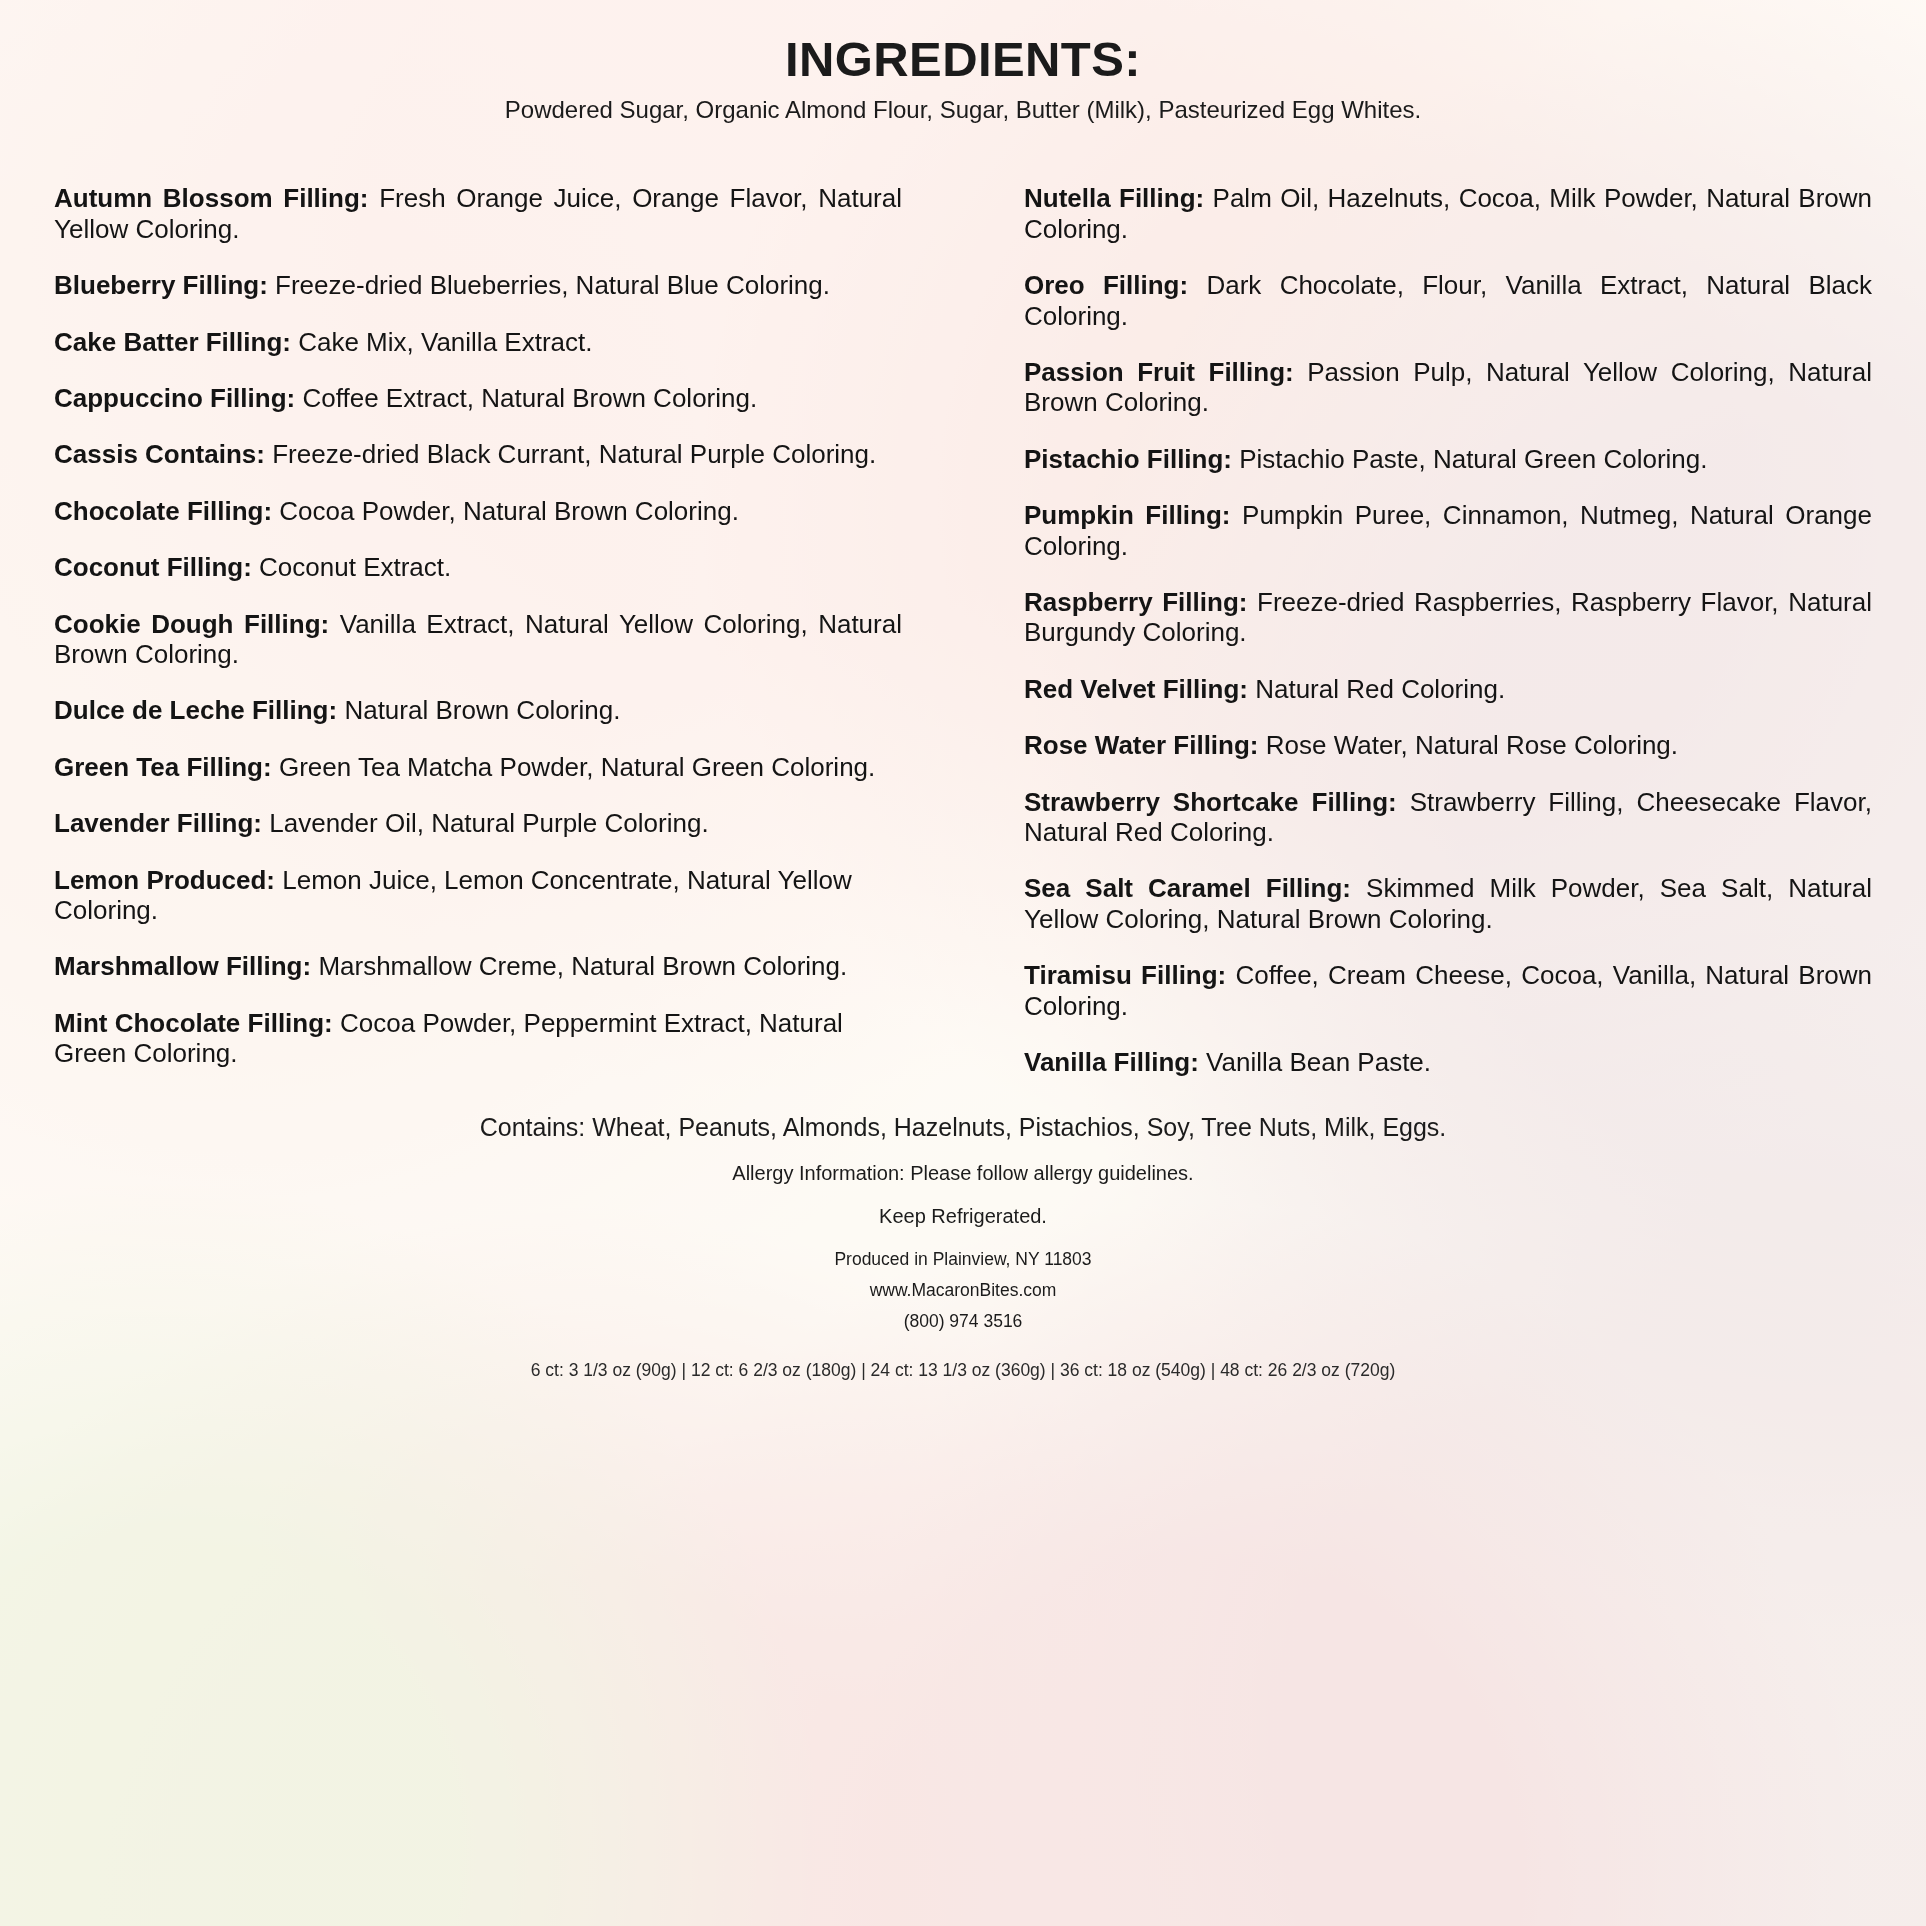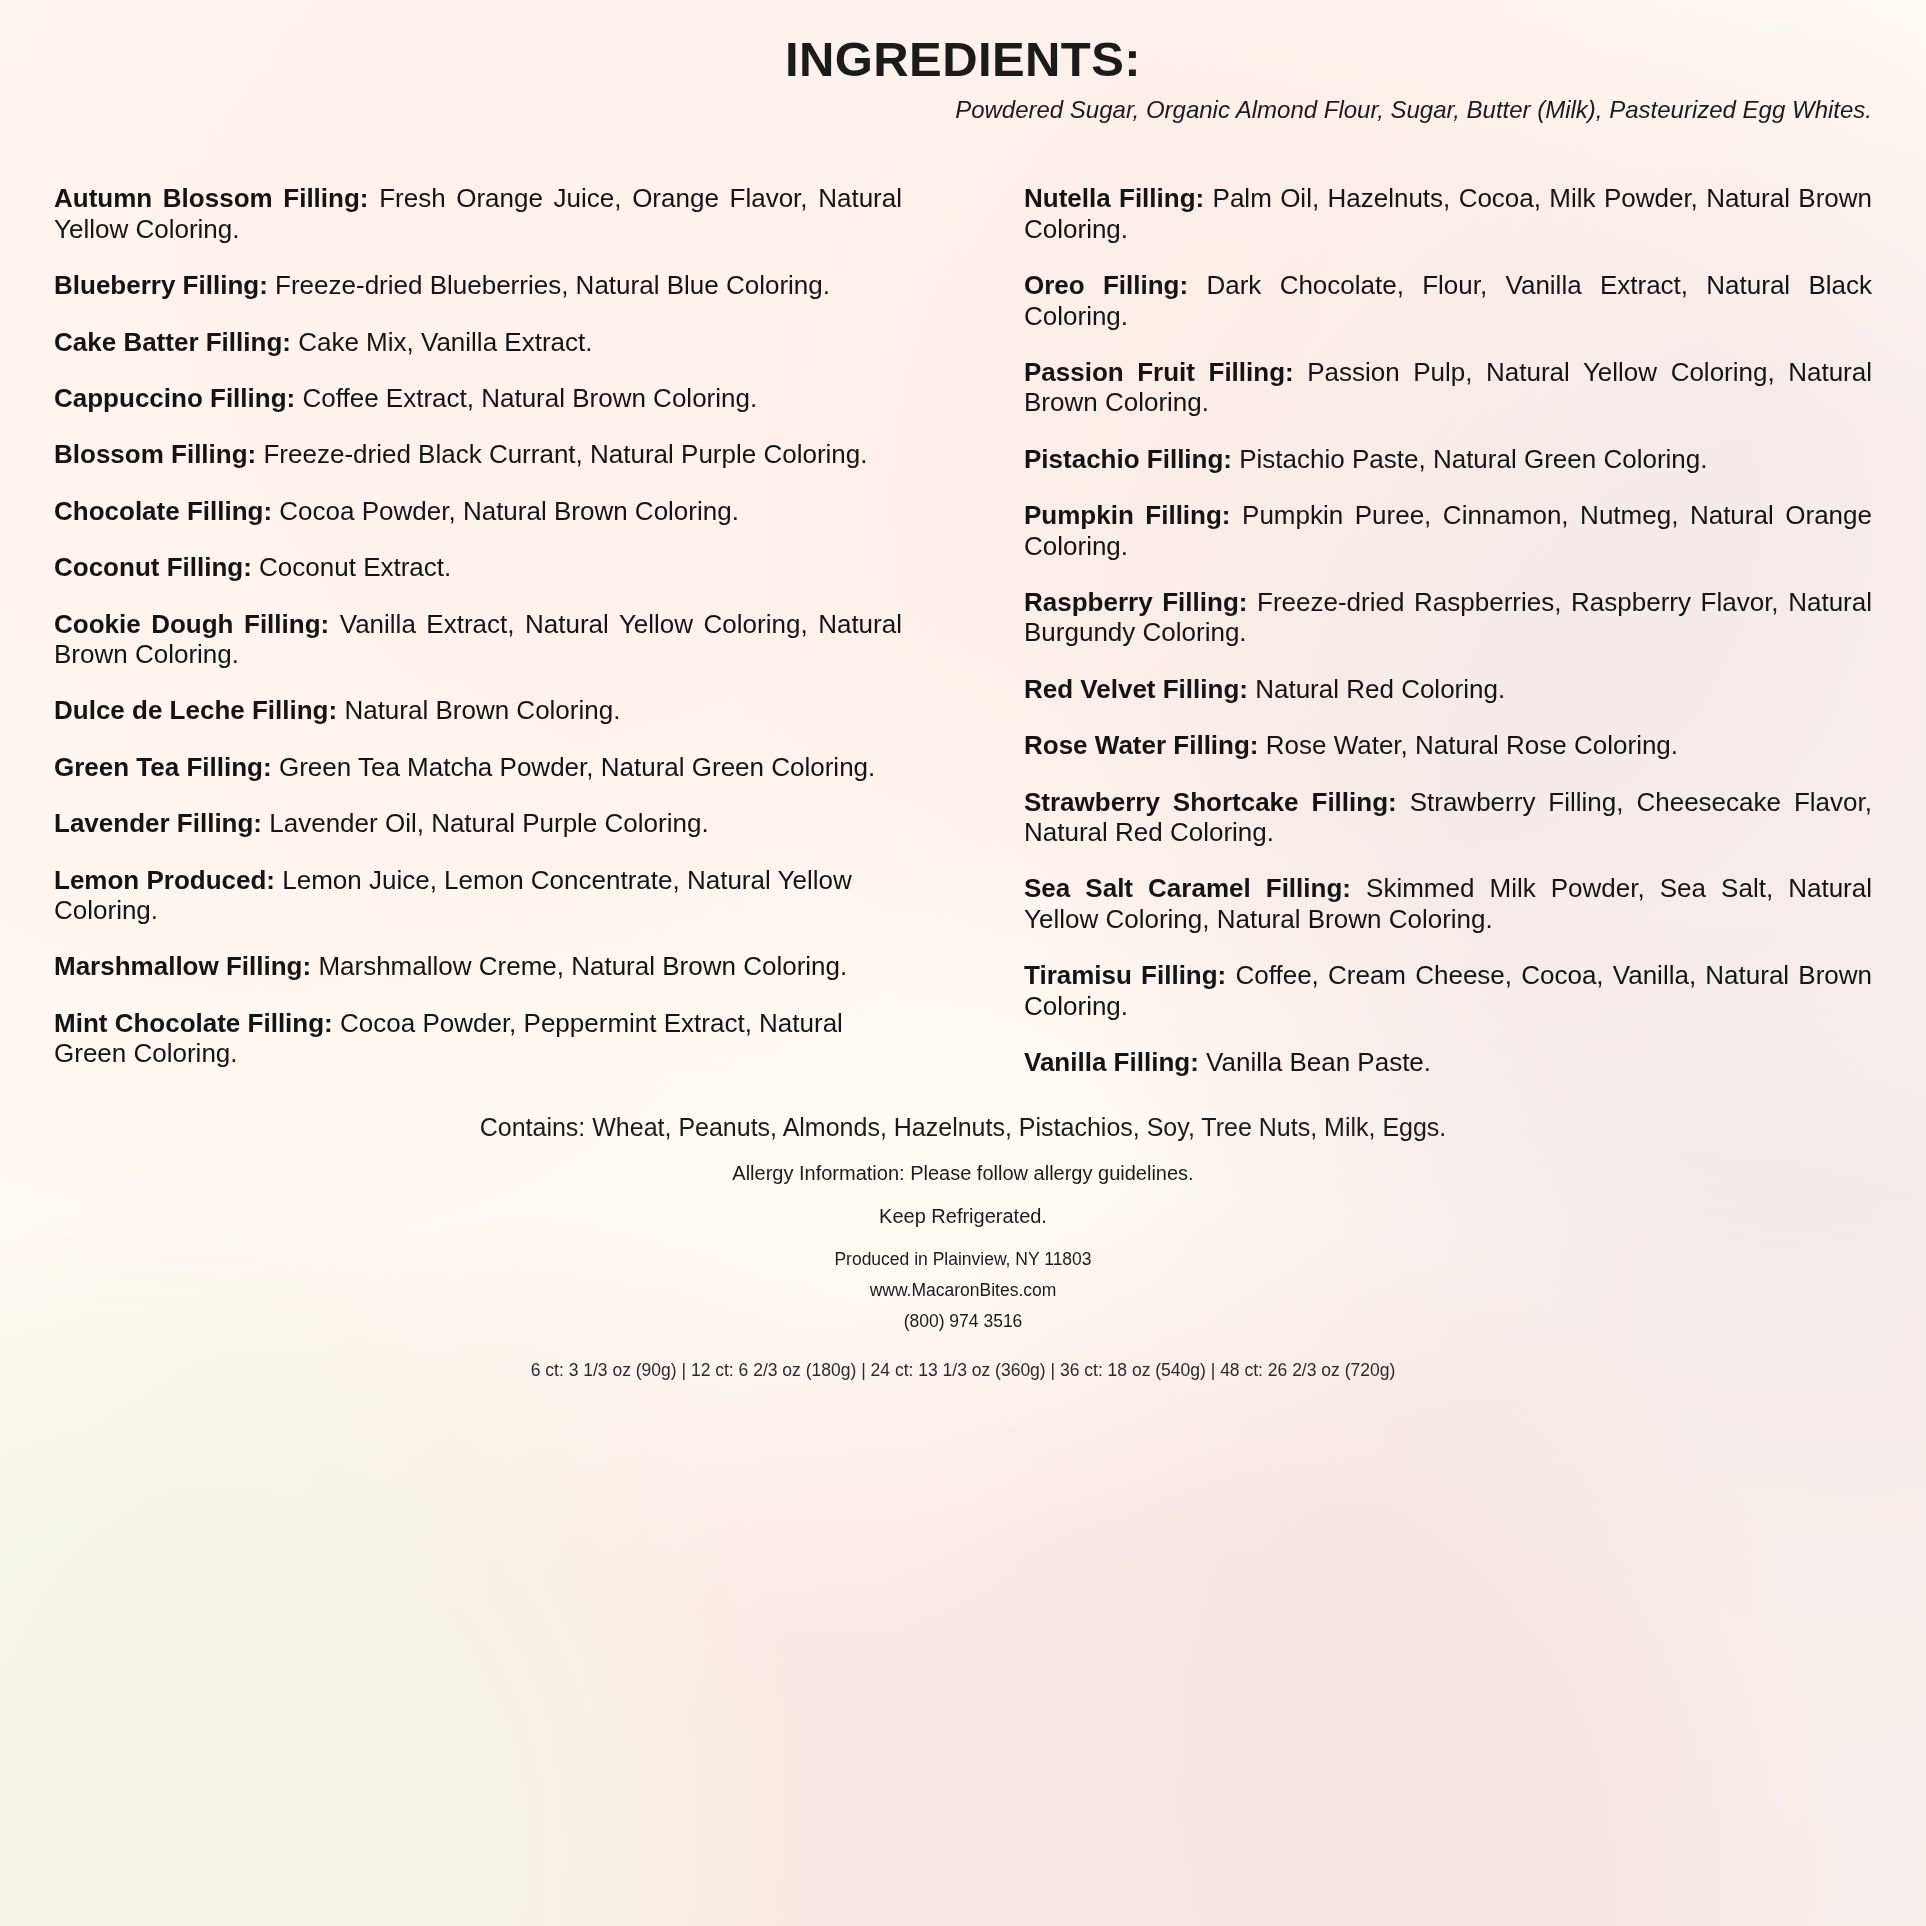--- a/index.html
+++ b/index.html
@@ -50,25 +50,24 @@
   
   .title {
     text-align: center;
     font-size: 49px;
     font-weight: bold;
     letter-spacing: 0.4px;
     color: #1b1b1b;
     margin: 0 0 9.3px 0;
   }
   .base-ingredients {
-    text-align: right;
+    text-align: center;
     font-size: 24px;
     color: #1b1b1b;
     margin: 0 0 33px 0;
-    font-style: italic;
   }
 
   
   .columns {
     display: flex;
     justify-content: space-between;
     align-items: flex-start;
     gap: 72px;
   }
   .col {
@@ -126,21 +125,21 @@
   <h1 class="title">INGREDIENTS:</h1>
   <p class="base-ingredients">Powdered Sugar, Organic Almond Flour, Sugar, Butter (Milk), Pasteurized Egg Whites.</p>
 
   <div class="columns">
 
     <div class="col">
       <p class="flavor"><span class="fname">Autumn Blossom Filling:</span> <span>Fresh Orange Juice, Orange Flavor, Natural Yellow Coloring.</span></p>
       <p class="flavor"><span class="fname">Blueberry Filling:</span> <span>Freeze-dried Blueberries, Natural Blue Coloring.</span></p>
       <p class="flavor nojust"><span class="fname">Cake Batter Filling:</span> <span>Cake Mix, Vanilla Extract.</span></p>
       <p class="flavor"><span class="fname">Cappuccino Filling:</span> <span>Coffee Extract, Natural Brown Coloring.</span></p>
-      <p class="flavor"><span class="fname">Blossom Filling:</span> <span>Freeze-dried Black Currant, Natural Purple Coloring.</span></p>
+      <p class="flavor"><span class="fname">Cassis Contains:</span> <span>Freeze-dried Black Currant, Natural Purple Coloring.</span></p>
       <p class="flavor"><span class="fname">Chocolate Filling:</span> <span>Cocoa Powder, Natural Brown Coloring.</span></p>
       <p class="flavor nojust"><span class="fname">Coconut Filling:</span> <span>Coconut Extract.</span></p>
       <p class="flavor"><span class="fname">Cookie Dough Filling:</span> <span>Vanilla Extract, Natural Yellow Coloring, Natural Brown Coloring.</span></p>
       <p class="flavor nojust"><span class="fname">Dulce de Leche Filling:</span> <span>Natural Brown Coloring.</span></p>
       <p class="flavor"><span class="fname">Green Tea Filling:</span> <span>Green Tea Matcha Powder, Natural Green Coloring.</span></p>
       <p class="flavor"><span class="fname">Lavender Filling:</span> <span>Lavender Oil, Natural Purple Coloring.</span></p>
       <p class="flavor nojust"><span class="fname">Lemon Produced:</span> <span>Lemon Juice, Lemon Concentrate, Natural Yellow Coloring.</span></p>
       <p class="flavor"><span class="fname">Marshmallow Filling:</span> <span>Marshmallow Creme, Natural Brown Coloring.</span></p>
       <p class="flavor nojust"><span class="fname">Mint Chocolate Filling:</span> <span>Cocoa Powder, Peppermint Extract, Natural Green Coloring.</span></p>
     </div>

